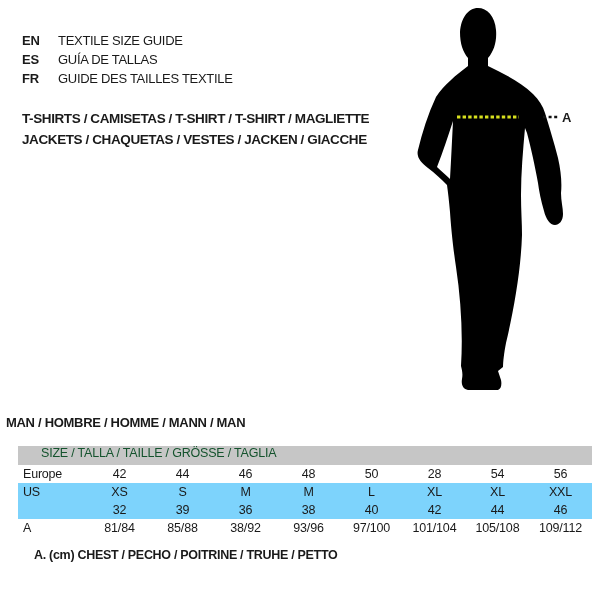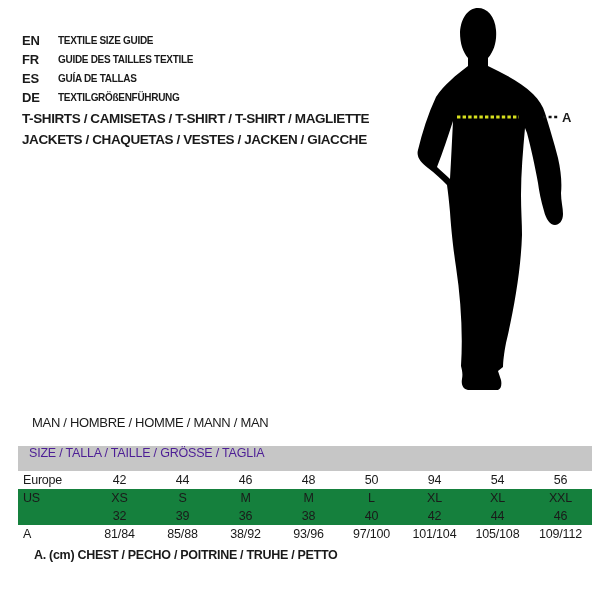--- a/index.html
+++ b/index.html
@@ -5,66 +5,62 @@
   html,body{margin:0;padding:0;}
   body{
     width:600px;height:600px;position:relative;background:#ffffff;
     font-family:"Liberation Sans","DejaVu Sans",sans-serif;
     color:#1a1a1a;overflow:hidden;
   }
   
   .lang-list{position:absolute;left:22px;top:11px;margin-top:20px;}
   .lang-row{display:flex;height:19px;line-height:19px;}
   .lang-code{width:36px;font-size:13px;font-weight:700;letter-spacing:-0.2px;}
-  .lang-title{font-size:10px;font-weight:700;letter-spacing:-0.3px;}
+  .lang-title{font-size:13px;font-weight:400;letter-spacing:-0.3px;}
   
   .categories{position:absolute;left:22px;top:108px;}
   .cat-line{font-size:13.5px;font-weight:700;letter-spacing:-0.4px;line-height:21px;white-space:nowrap;}
   
   .figure-wrap{position:absolute;left:408px;top:5px;width:165px;height:392px;}
   
-  .man-label{position:absolute;left:32px;top:415px;font-size:13px;font-weight:400;letter-spacing:-0.3px;}
+  .man-label{position:absolute;left:6px;top:415px;font-size:13px;font-weight:700;letter-spacing:-0.3px;}
   
   .table-wrap{position:absolute;left:18px;top:446px;width:574px;}
   .tbl-header{
-    height:25px;line-height:15px;background:#c6c6c6;
-    font-size:12.5px;letter-spacing:-0.2px;padding-left:11px;
-    color:#4c1d95;
+    height:19px;line-height:15px;background:#c6c6c6;
+    font-size:12.5px;letter-spacing:-0.2px;padding-left:23px;
+    color:#14532d;
   }
   table.size-table{border-collapse:collapse;table-layout:fixed;width:574px;}
   table.size-table td{
     height:18px;font-size:12.5px;letter-spacing:-0.2px;
     text-align:center;vertical-align:middle;padding:0;
   }
   table.size-table td.row-label{text-align:left;padding-left:5px;}
-  tr.stripe{background:#15803d;}
+  tr.stripe{background:#7dd3fc;}
   col.label-col{width:70px;}
   col.data-col{width:63px;}
   
   .footnote{position:absolute;left:22px;top:548px;font-size:12.5px;font-weight:700;letter-spacing:-0.3px;margin-left:12px;}
 </style>
 </head>
 <body>
 
 <div class="lang-list">
   <div class="lang-row">
     <span class="lang-code">EN</span>
     <span class="lang-title">TEXTILE SIZE GUIDE</span>
   </div>
   <div class="lang-row">
-    <span class="lang-code">FR</span>
-    <span class="lang-title">GUIDE DES TAILLES TEXTILE</span>
-  </div>
-  <div class="lang-row">
     <span class="lang-code">ES</span>
     <span class="lang-title">GUÍA DE TALLAS</span>
   </div>
   <div class="lang-row">
-    <span class="lang-code">DE</span>
-    <span class="lang-title">TEXTILGRÖßENFÜHRUNG</span>
+    <span class="lang-code">FR</span>
+    <span class="lang-title">GUIDE DES TAILLES TEXTILE</span>
   </div>
 </div>
 
 <div class="categories">
   <div class="cat-line">T-SHIRTS / CAMISETAS / T-SHIRT / T-SHIRT / MAGLIETTE</div>
   <div class="cat-line">JACKETS / CHAQUETAS / VESTES / JACKEN / GIACCHE</div>
 </div>
 
 <div class="figure-wrap">
   <svg width="165" height="392" viewBox="0 0 165 392" xmlns="http://www.w3.org/2000/svg">
@@ -126,21 +122,21 @@
         <col class="data-col">
     </colgroup>
     <tbody>
       <tr>
         <td class="row-label">Europe</td>
         <td>42</td>
         <td>44</td>
         <td>46</td>
         <td>48</td>
         <td>50</td>
-        <td>94</td>
+        <td>28</td>
         <td>54</td>
         <td>56</td>
       </tr>
       <tr class="stripe">
         <td class="row-label">US</td>
         <td>XS</td>
         <td>S</td>
         <td>M</td>
         <td>M</td>
         <td>L</td>

